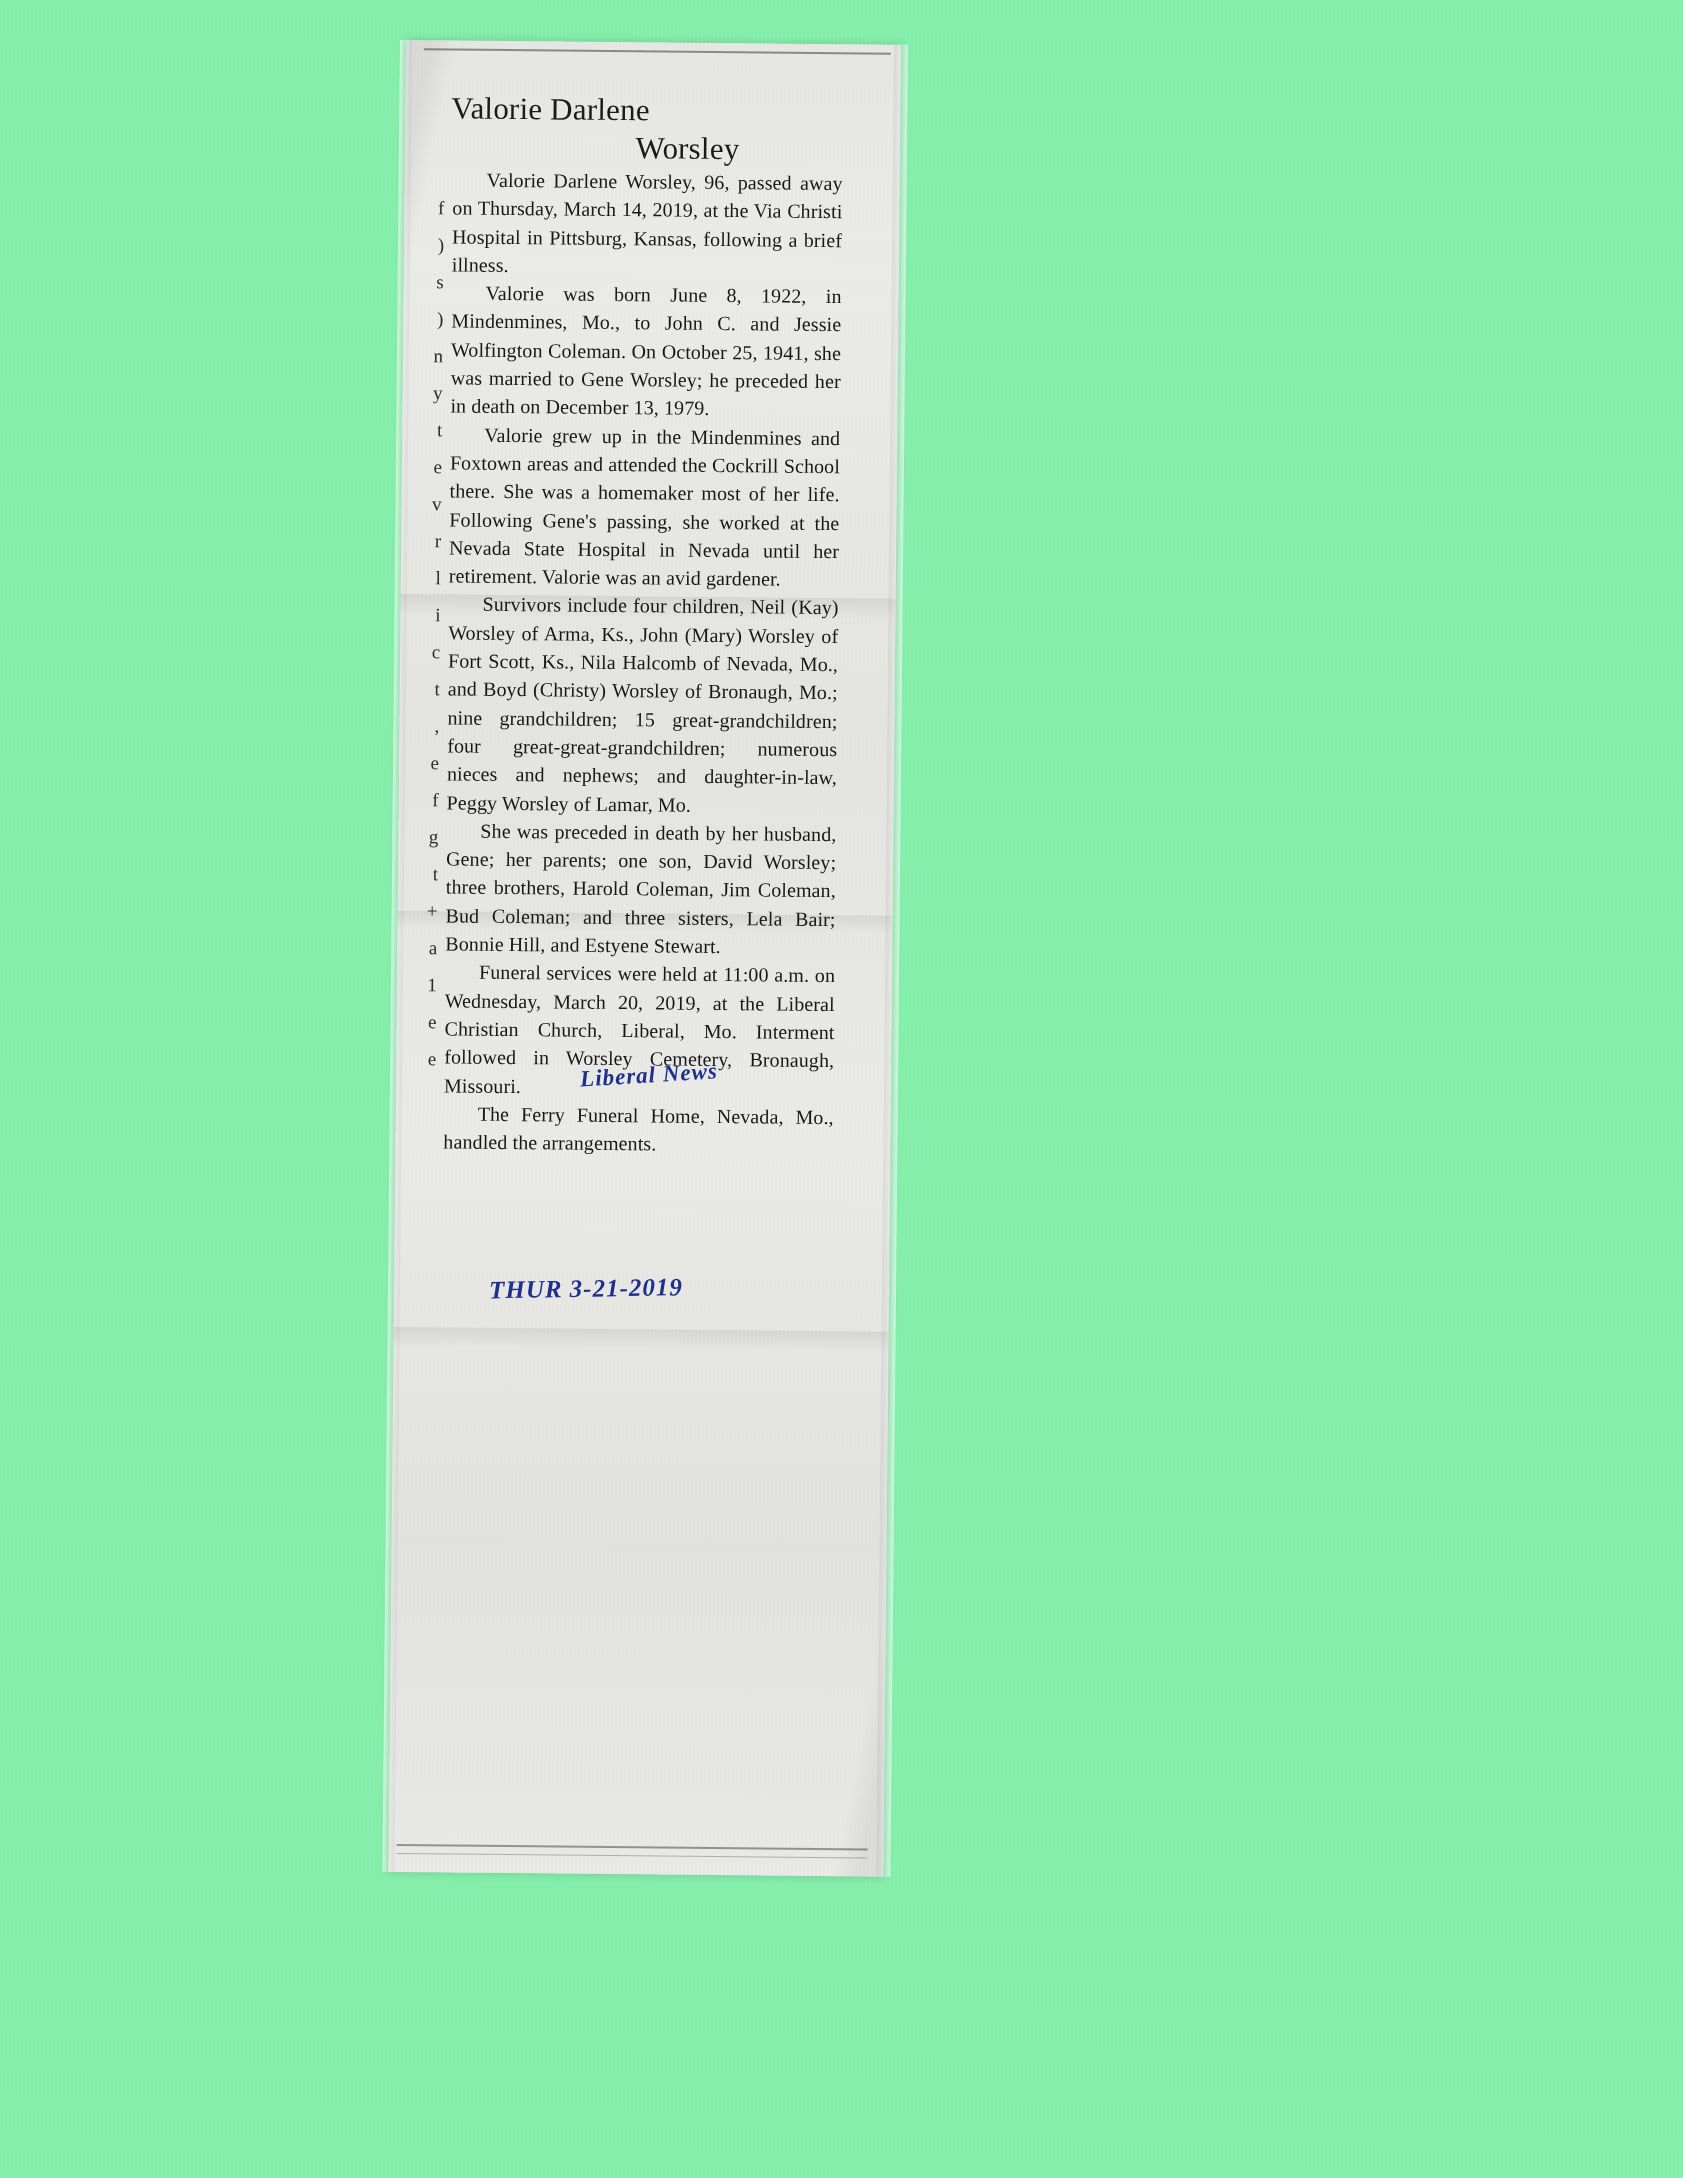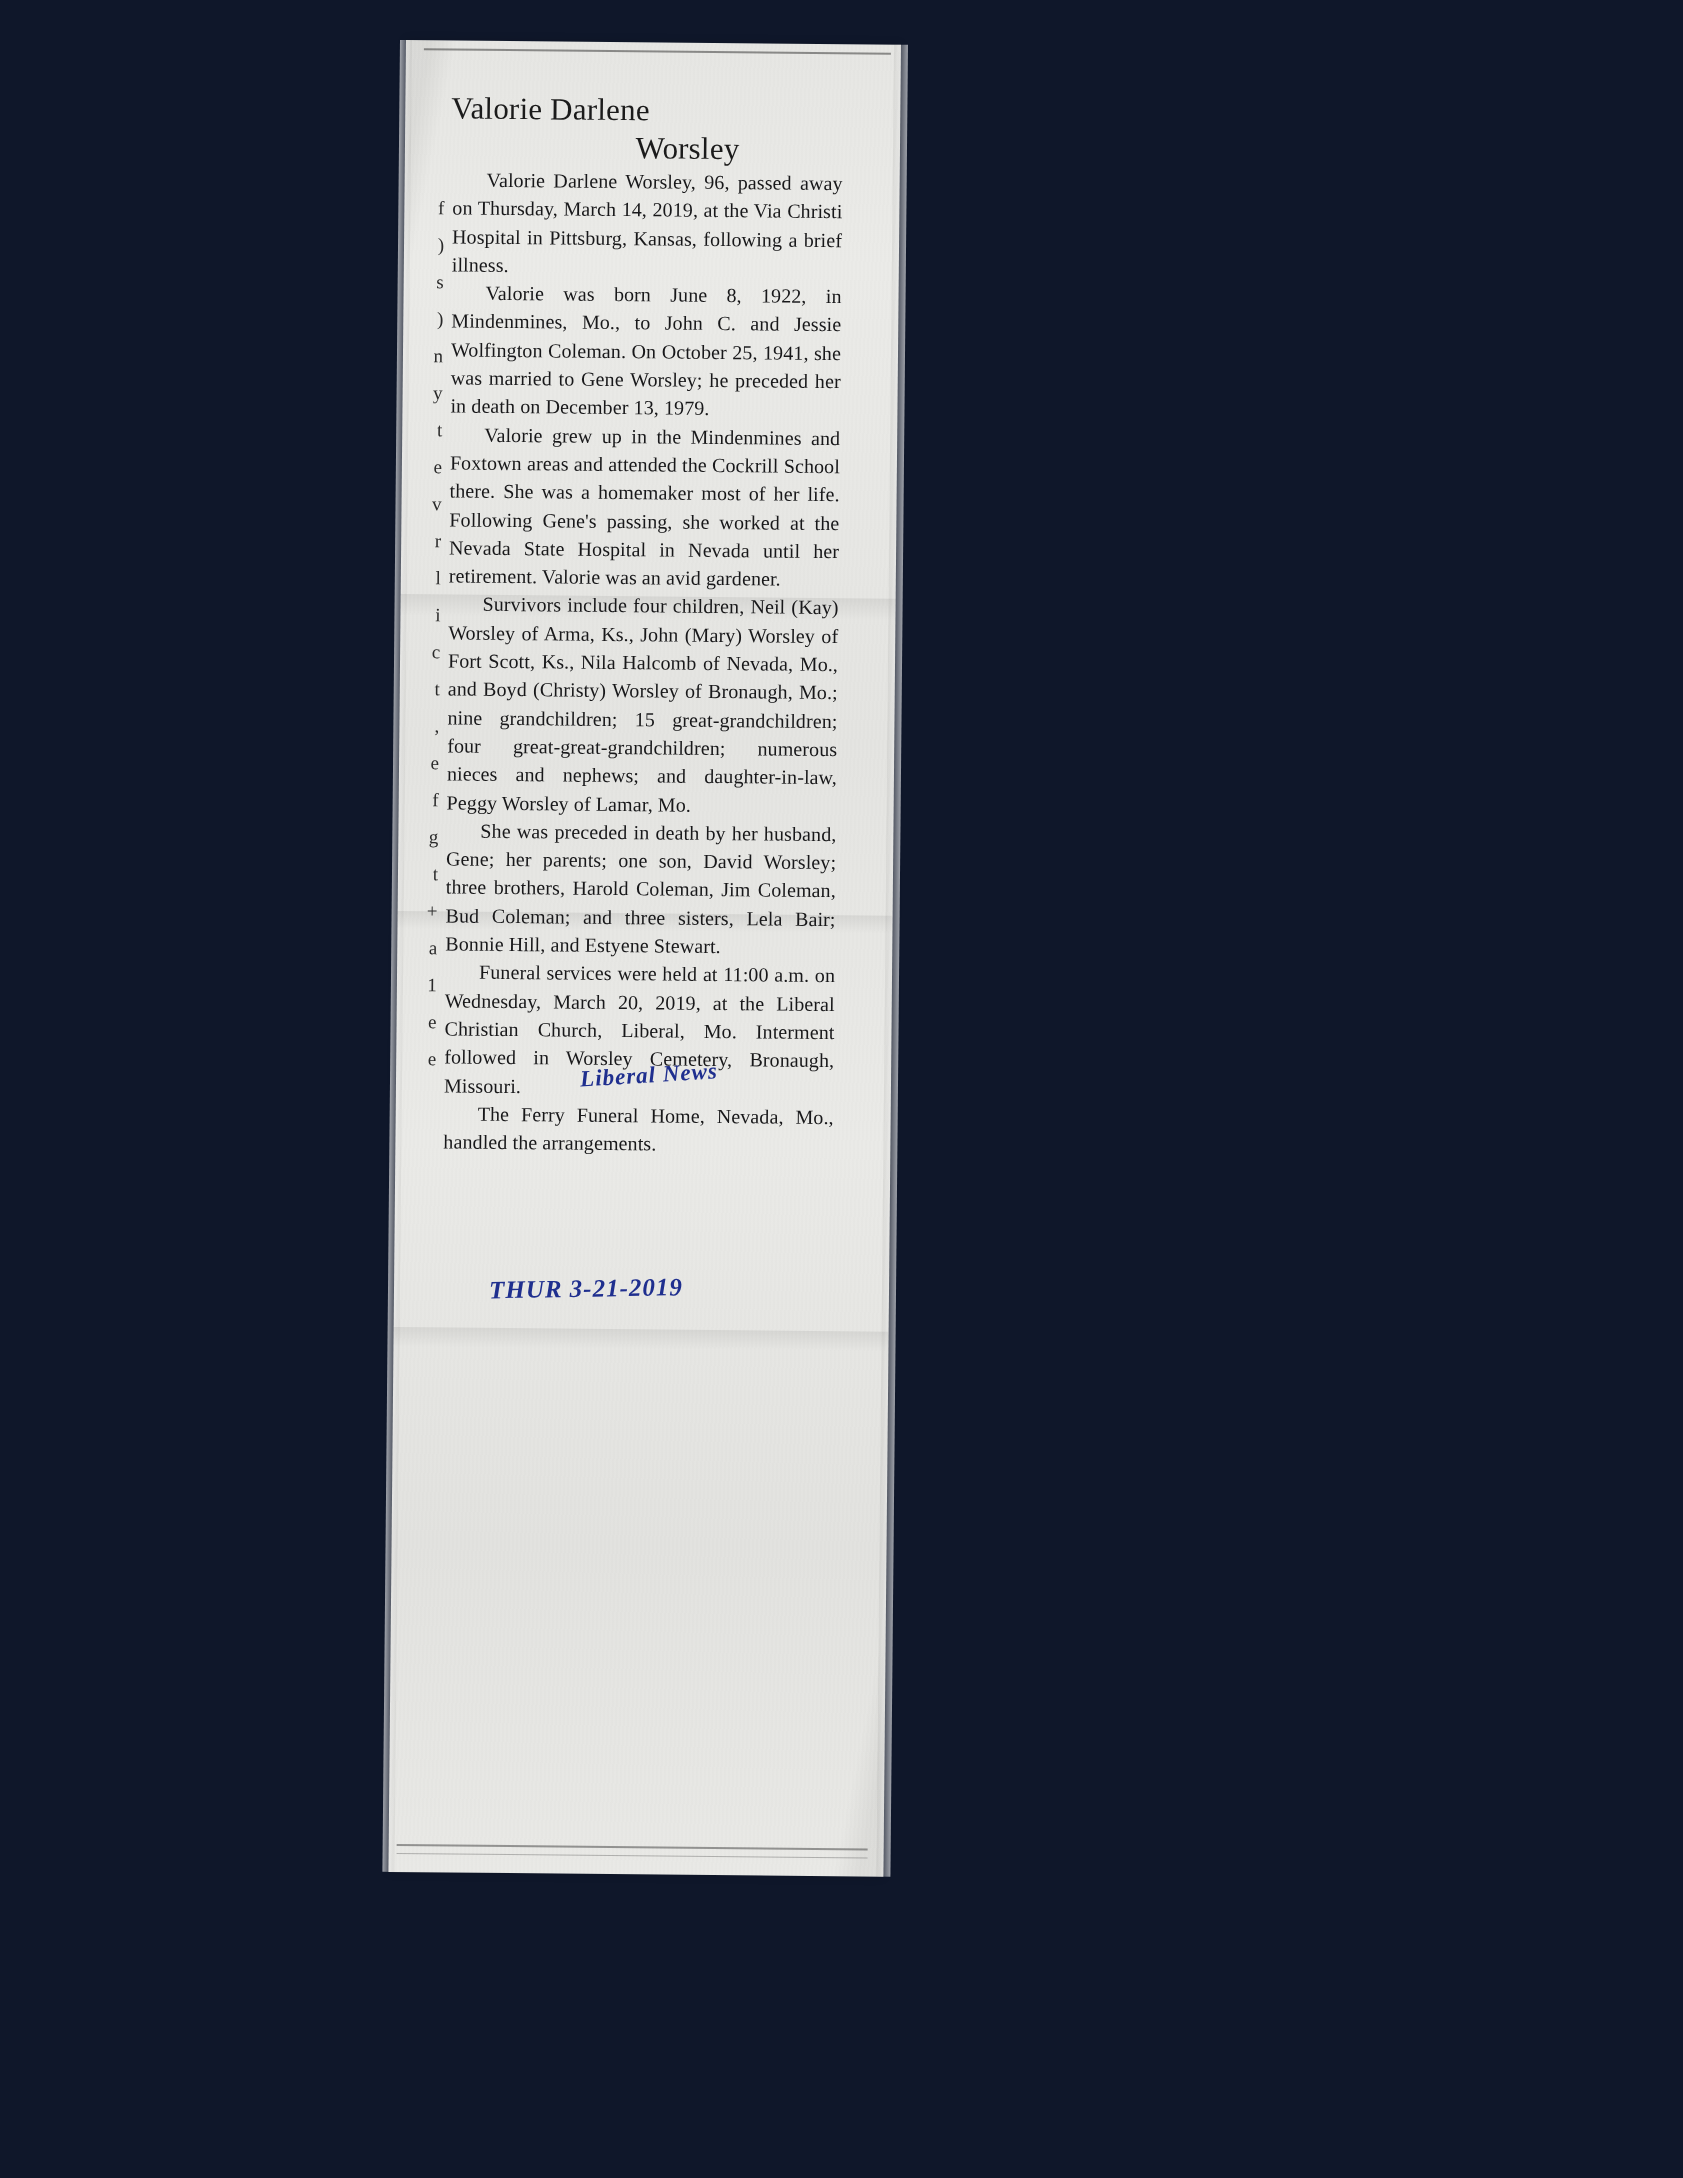--- a/index.html
+++ b/index.html
@@ -12,21 +12,21 @@
     height: 2178px;
     position: relative;
     font-family: "Liberation Serif", serif;
     overflow: hidden;
   }
 
   
   #scan-page {
     position: absolute;
     inset: 0;
-    background: #0f172a;
+    background: #86efac;
   }
 
   
   .ghost-text {
     position: absolute;
     color: rgba(120,120,120,0.30);
     font-family: "Liberation Serif", serif;
     font-size: 15px;
     letter-spacing: 0.3px;
     white-space: nowrap;

